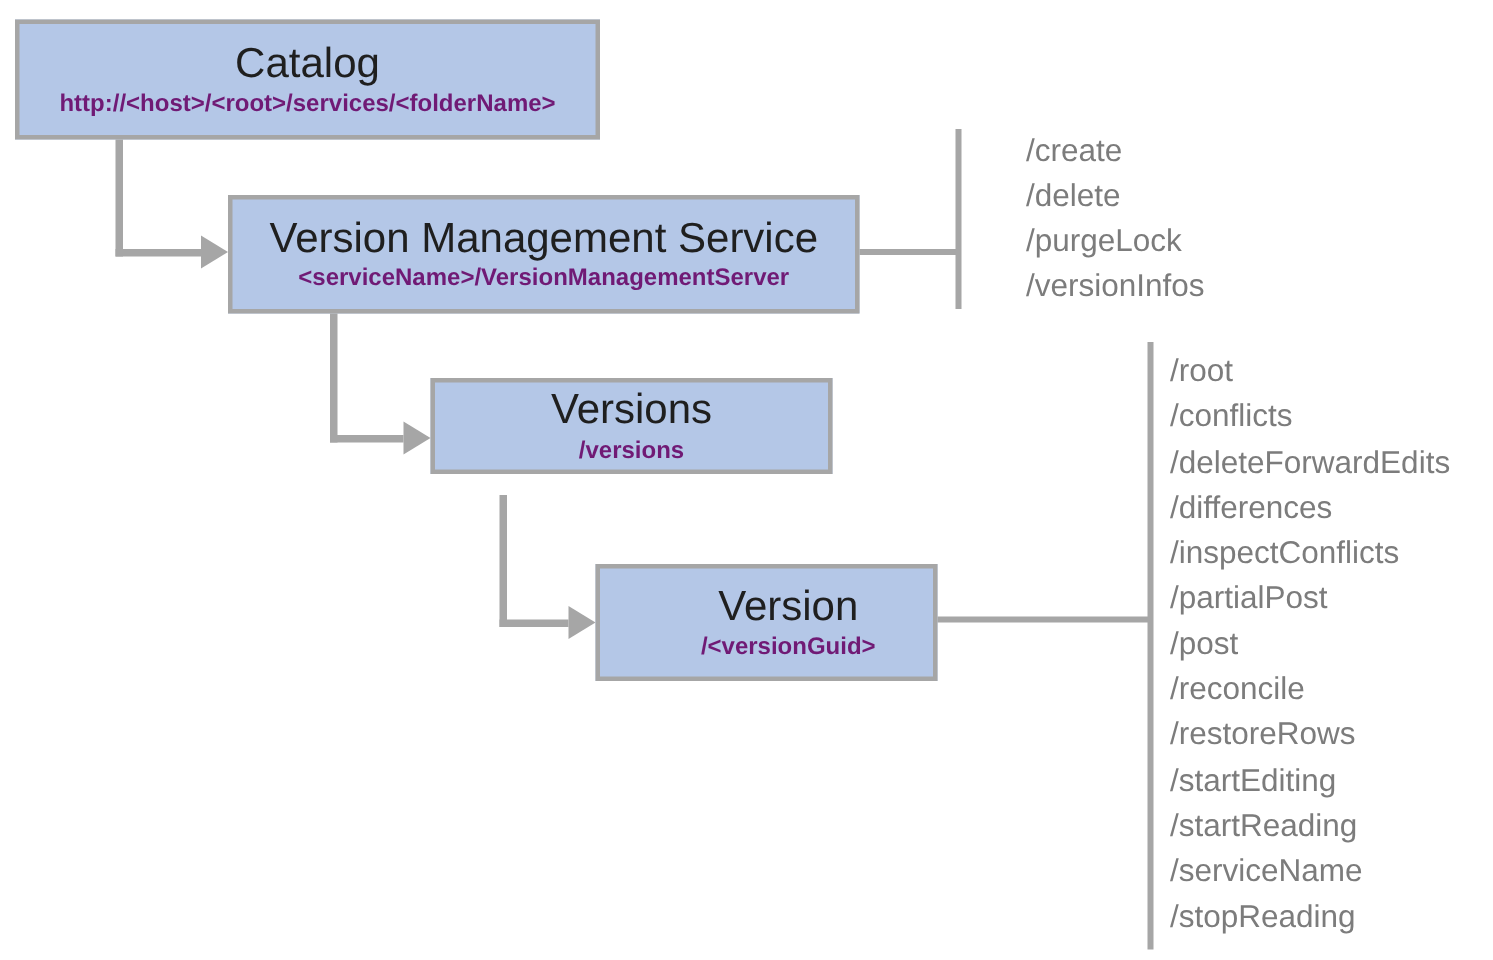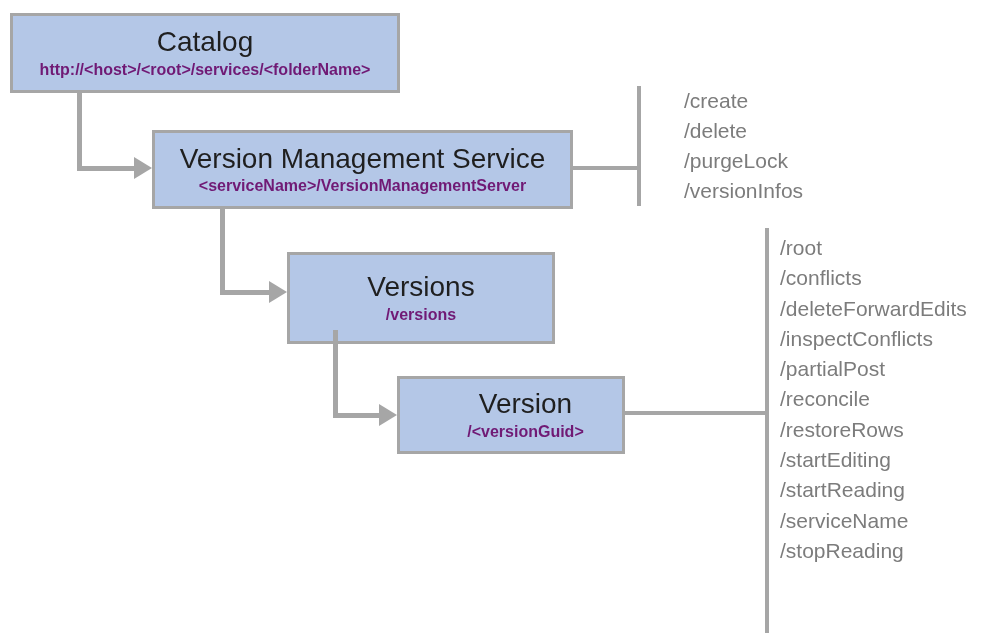--- a/index.html
+++ b/index.html
@@ -37,21 +37,21 @@
     font-size: 16px;
     font-weight: 700;
     color: #701a75;
     line-height: 1.2;
     margin-top: 2px;
     white-space: nowrap;
   }
   
   #node-catalog  { left: 10px;  top: 13px;  width: 390px; height: 80px; }
   #node-vms      { left: 152px; top: 130px; width: 421px; height: 79px; }
-  #node-versions { left: 287px; top: 252px; width: 268px; height: 92px; }
+  #node-versions { left: 287px; top: 252px; width: 268px; height: 64px; }
   #node-version  { left: 397px; top: 376px; width: 228px; height: 78px; padding-left: 29px; }
 
   .bar {
     position: absolute;
     background: #a6a6a6;
   }
   .arrow-right {
     position: absolute;
     width: 0;
     height: 0;
@@ -151,22 +151,24 @@
       <li>/versionInfos</li>
     </ul>
 
   <div class="bar" id="b2-h"></div>
   <div class="bar" id="b2-v"></div>
   <ul class="ops-list" id="version-ops">
 
   <li>/root</li>
       <li>/conflicts</li>
       <li>/deleteForwardEdits</li>
+      <li>/differences</li>
       <li>/inspectConflicts</li>
       <li>/partialPost</li>
+      <li>/post</li>
       <li>/reconcile</li>
       <li>/restoreRows</li>
       <li>/startEditing</li>
       <li>/startReading</li>
       <li>/serviceName</li>
       <li>/stopReading</li>
     </ul>
 
 </div>
 

